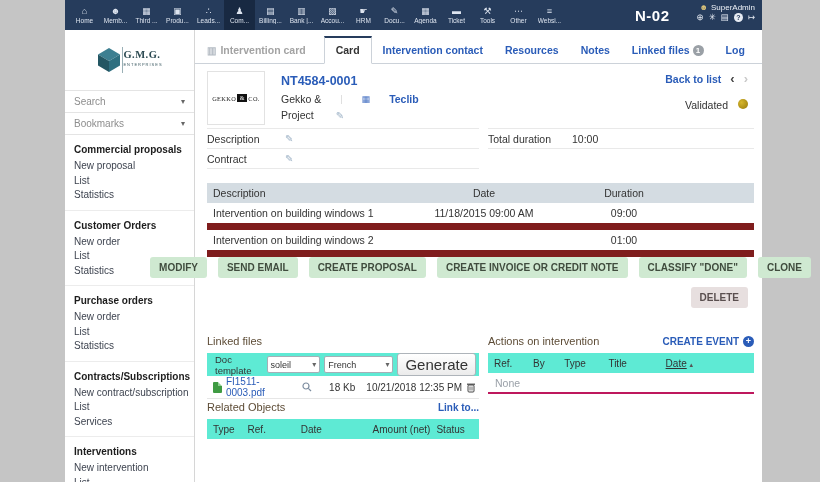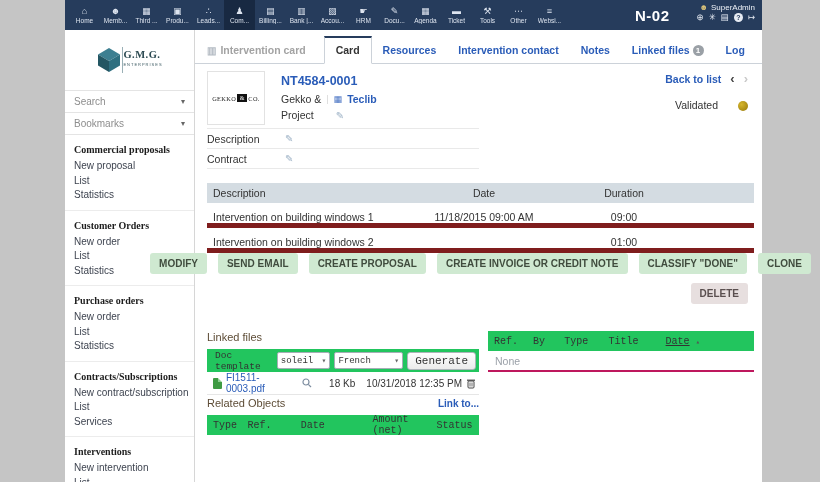--- a/index.html
+++ b/index.html
@@ -27,91 +27,91 @@
   .sidebar{flex:0 0 129px;width:129px;border-right:1px solid #d6d6d6;overflow:hidden;}
   .logo-wrap{height:60px;display:flex;align-items:center;justify-content:center;}
   .logo-sep{width:1px;height:26px;background:#9ab0b6;}
   .logo-text{display:flex;flex-direction:column;line-height:10px;}
   .logo-name{font-family:"Liberation Serif",serif;font-weight:bold;color:#2c4a52;font-size:10.5px;letter-spacing:.5px;}
   .logo-sub{font-size:4px;letter-spacing:1px;color:#3d5b63;}
   .side-row{display:flex;justify-content:space-between;align-items:center;padding:5px 9px;color:#8d8d8d;border-bottom:1px solid #e4e4e4;font-size:10px;cursor:pointer;}
   .side-row.first{border-top:1px solid #e4e4e4;}
   .caret{color:#666;font-size:8px;}
   .sec{padding:5px 4px 7px 9px;border-bottom:1px solid #ececec;}
-  .sec-title{font-weight:bold;color:#1d1d1d;font-size:10px;margin:4px 0 4px;display:block;text-decoration:none;cursor:pointer;font-family:Liberation Serif, serif;}
+  .sec-title{font-weight:bold;color:#1d1d1d;font-size:10px;margin:4px 0 4px;display:block;text-decoration:none;cursor:pointer;}
   .sec-item{display:block;color:#3e4450;text-decoration:none;font-size:10px;line-height:14.5px;cursor:pointer;}
 
   
   .main{flex:1;display:flex;flex-direction:column;font-size:10.5px;color:#333;min-width:0;}
   .tabsrow{flex:0 0 33px;display:flex;align-items:flex-end;padding-left:12px;border-bottom:1px solid #ccd2d9;}
   .context{color:#a3a3a3;font-weight:bold;display:flex;gap:4px;align-items:center;margin-right:18px;padding-bottom:7px;font-size:10.5px;}
   .context .cicon{color:#b5bcc4;font-size:10px;}
   .tab{padding:6px 11px 7px;color:#2a5cb8;font-weight:bold;text-decoration:none;font-size:10.5px;cursor:pointer;display:flex;align-items:center;gap:3px;}
   .tab.active{background:#fff;border:1px solid #ccd2d9;border-top:2px solid #263c5c;border-bottom:1px solid #fff;margin-bottom:-1px;color:#333;cursor:default;}
   .badge{display:inline-block;background:#9aa0a6;color:#fff;border-radius:50%;width:11px;height:11px;font-size:8px;line-height:11px;text-align:center;font-weight:bold;}
 
   .content{flex:1;padding:7px 8px 0 12px;}
 
   
   .banner{display:flex;}
   .photo{width:56px;height:52px;border:1px solid #e2e2e2;display:flex;align-items:center;justify-content:center;background:#fff;}
   .brand{font-size:6.3px;letter-spacing:.4px;color:#222;display:flex;align-items:center;gap:1px;font-family:"Liberation Serif",serif;}
   .brand .amp{background:#111;color:#fff;padding:1px 2.5px;font-size:6px;}
   .refblock{margin-left:16px;padding-top:3px;}
   .ref{color:#2a5cb8;font-weight:bold;font-size:12.5px;}
-  .third{margin-top:5px;display:flex;align-items:center;gap:5px;color:#333;}
+  .third{margin-top:5px;display:flex;align-items:center;gap:19px;color:#333;}
   .vsep{color:#d5d5d5;font-size:9px;}
   .bld{color:#4a74c4;font-size:9px;}
   .clink{color:#2a5cb8;font-weight:bold;text-decoration:none;cursor:pointer;}
   .projline{margin-top:4px;display:flex;gap:22px;align-items:flex-end;}
   .pencil{color:#9db2c6;font-size:10px;cursor:pointer;}
   .banner-right{margin-left:auto;text-align:right;padding-right:6px;padding-top:2px;}
   .backrow{display:flex;justify-content:flex-end;align-items:center;gap:9px;}
   .backlist{color:#2a5cb8;font-weight:bold;text-decoration:none;cursor:pointer;}
   .nav-prev{color:#444;font-weight:bold;font-size:13px;cursor:pointer;line-height:10px;}
   .nav-next{color:#c9c9c9;font-weight:bold;font-size:13px;cursor:pointer;line-height:10px;}
-  .statusline{margin-top:14px;display:flex;justify-content:flex-end;align-items:flex-end;gap:20px;}
+  .statusline{margin-top:14px;display:flex;justify-content:flex-end;align-items:flex-start;gap:10px;}
   .dot{width:10px;height:10px;border-radius:50%;background:radial-gradient(circle at 35% 35%,#d6b62c,#96780a);}
 
   .cols{display:flex;gap:9px;}
   .col-l{flex:0 0 272px;width:272px;}
   .col-r{flex:1;min-width:0;}
 
   
   .ftable{margin-top:3px;border-top:1px solid #e9e9e9;}
   .frow{display:flex;align-items:center;height:19px;border-bottom:1px solid #e9e9e9;}
   .flabel{width:78px;}
   .fval{padding-left:6px;}
 
   
   .lines{margin-top:14px;}
   .l-head{background:#d4dce2;height:20px;display:flex;align-items:center;color:#333;}
-  .l-row{height:20px;display:flex;align-items:flex-end;border-bottom:5px solid #7f1d1d;}
+  .l-row{height:20px;display:flex;align-items:center;border-bottom:7px solid #7f1d1d;}
   .c-desc{flex:1;padding-left:6px;}
   .c-date{width:190px;text-align:center;}
   .c-dur{width:90px;text-align:center;}
   .c-sp{width:85px;}
 
   
   .btnrow{display:flex;justify-content:center;gap:11px;}
   .btn{background:#cfe9d1;color:#404c3e;font-weight:bold;font-size:10px;padding:5px 9px;border-radius:3px;cursor:pointer;white-space:nowrap;}
   .delrow{display:flex;justify-content:flex-end;margin-top:9px;padding-right:6px;}
   .btn-del{background:#e7dfdf;color:#5a4f4f;}
 
   
   .lower{display:flex;gap:9px;margin-top:27px;}
   .sec-head{display:flex;justify-content:space-between;align-items:center;color:#5d4c36;font-size:11px;margin-bottom:6px;}
   .head-link{color:#2a5cb8;font-weight:bold;font-size:10px;text-decoration:none;cursor:pointer;display:flex;align-items:center;gap:4px;}
   .plus-circ{width:11px;height:11px;border-radius:50%;background:#2a5cb8;color:#fff;font-size:9px;font-weight:bold;display:flex;align-items:center;justify-content:center;line-height:10px;}
-  .t-head{background:#22c55e;display:flex;align-items:center;color:#333;font-family:Liberation Mono, monospace;}
+  .t-head{background:#5eead4;display:flex;align-items:center;color:#333;}
   .gen-head{height:23px;gap:4px;padding:0 3px 0 8px;font-size:9.5px;}
   .select{border:1px solid #a6aeb6;background:#fff;font-size:9px;height:15px;padding:0 3px;display:flex;align-items:center;justify-content:space-between;border-radius:2px;cursor:pointer;color:#333;}
   .sel1{width:54px;}
   .sel2{width:72px;}
-  .genbtn{border:1px solid #aeb4ba;background:linear-gradient(#fff,#ebebeb);border-radius:3px;font-size:11px;padding:2px 7px;cursor:pointer;color:#333;}
+  .genbtn{border:1px solid #aeb4ba;background:linear-gradient(#fff,#ebebeb);border-radius:3px;font-size:15px;padding:2px 7px;cursor:pointer;color:#333;}
   .filerow{display:flex;align-items:center;height:22px;border-bottom:1px solid #e6e6e6;gap:4px;padding:0 3px 0 6px;font-size:10px;}
   .fname{color:#2a5cb8;text-decoration:none;cursor:pointer;}
   .fsize{margin-left:auto;width:40px;text-align:right;}
   .fdate{width:104px;text-align:right;}
   .iconbtn{cursor:pointer;display:flex;align-items:center;}
   .pdfic{width:9px;height:11px;background:#3f9b43;border-radius:1px;position:relative;display:inline-block;}
   .pdfic::after{content:"";position:absolute;right:0;top:0;border:2px solid #fff;border-left-color:#8fcf92;border-bottom-color:#8fcf92;width:0;height:0;}
   .ev-head{height:20px;font-size:10px;}
   .ev-c1{width:15%;padding-left:6px;}
   .ev-c2{width:12%;}
@@ -278,24 +278,24 @@
 
       <div class="tabsrow">
         <div class="context">
           <span class="cicon">▥</span>
           <span>Intervention card</span>
         </div>
         <a class="tab active">
             <span>Card</span>
           </a>
         <a class="tab">
+            <span>Intervention contact</span>
+          </a>
+        <a class="tab">
             <span>Resources</span>
-          </a>
-        <a class="tab">
-            <span>Intervention contact</span>
           </a>
         <a class="tab">
             <span>Notes</span>
           </a>
         <a class="tab">
             <span>Linked files</span>
             <span class="badge">1</span>
           </a>
         <a class="tab">
             <span>Log</span>
@@ -344,20 +344,28 @@
               <div class="frow">
                 <span class="flabel">Description</span>
                 <span class="pencil">✎</span>
               </div>
               <div class="frow">
                 <span class="flabel">Contract</span>
                 <span class="pencil">✎</span>
               </div>
             </div>
           </div>
+          <div class="col-r">
+            <div class="ftable">
+              <div class="frow">
+                <span class="flabel">Total duration</span>
+                <span class="fval">10:00</span>
+              </div>
+            </div>
+          </div>
         </div>
 
         <div class="lines">
           <div class="l-head">
             <span class="c-desc">Description</span>
             <span class="c-date">Date</span>
             <span class="c-dur">Duration</span>
             <span class="c-sp"></span>
           </div>
           <div class="l-row">
@@ -406,21 +414,21 @@
             <div class="filerow">
               <span class="pdfic"></span>
               <a class="fname">FI1511-0003.pdf</a>
               <span class="iconbtn">
                 <svg width="10" height="10" viewBox="0 0 10 10">
                     <circle cx="4" cy="4" r="3" fill="none" stroke="#7d8da0" stroke-width="1.2"></circle>
                     <line x1="6.3" y1="6.3" x2="9" y2="9" stroke="#7d8da0" stroke-width="1.2"></line>
                   </svg>
               </span>
               <span class="fsize">18 Kb</span>
-              <span class="fdate">10/31/2018 12:35 PM</span>
+              <span class="fdate">10/21/2018 12:35 PM</span>
               <span class="iconbtn">
                 <svg width="10" height="11" viewBox="0 0 10 11">
                     <rect x="2" y="3" width="6" height="7" rx="1" fill="none" stroke="#444" stroke-width="1"></rect>
                     <line x1="1" y1="2.2" x2="9" y2="2.2" stroke="#444" stroke-width="1.2"></line>
                     <line x1="4" y1="4.5" x2="4" y2="8.5" stroke="#444" stroke-width="0.8"></line>
                     <line x1="6" y1="4.5" x2="6" y2="8.5" stroke="#444" stroke-width="0.8"></line>
                   </svg>
               </span>
             </div>
 
@@ -433,20 +441,27 @@
                 <span class="rel-c1">Type</span>
                 <span class="rel-c2">Ref.</span>
                 <span class="rel-c3">Date</span>
                 <span class="rel-c4">Amount (net)</span>
                 <span class="rel-c5">Status</span>
               </div>
             </div>
           </div>
 
           <div class="col-r">
+            <div class="sec-head">
+              <span>Actions on intervention</span>
+              <a class="head-link">
+                <span>CREATE EVENT</span>
+                <span class="plus-circ">+</span>
+              </a>
+            </div>
             <div class="t-head ev-head">
               <span class="ev-c1">Ref.</span>
               <span class="ev-c2">By</span>
               <span class="ev-c3">Type</span>
               <span class="ev-c4">Title</span>
               <span class="ev-c5"><span class="sorted">Date</span> <span class="sort-arrow">▴</span></span>
             </div>
             <div class="none-row">
               <span>None</span>
             </div>

